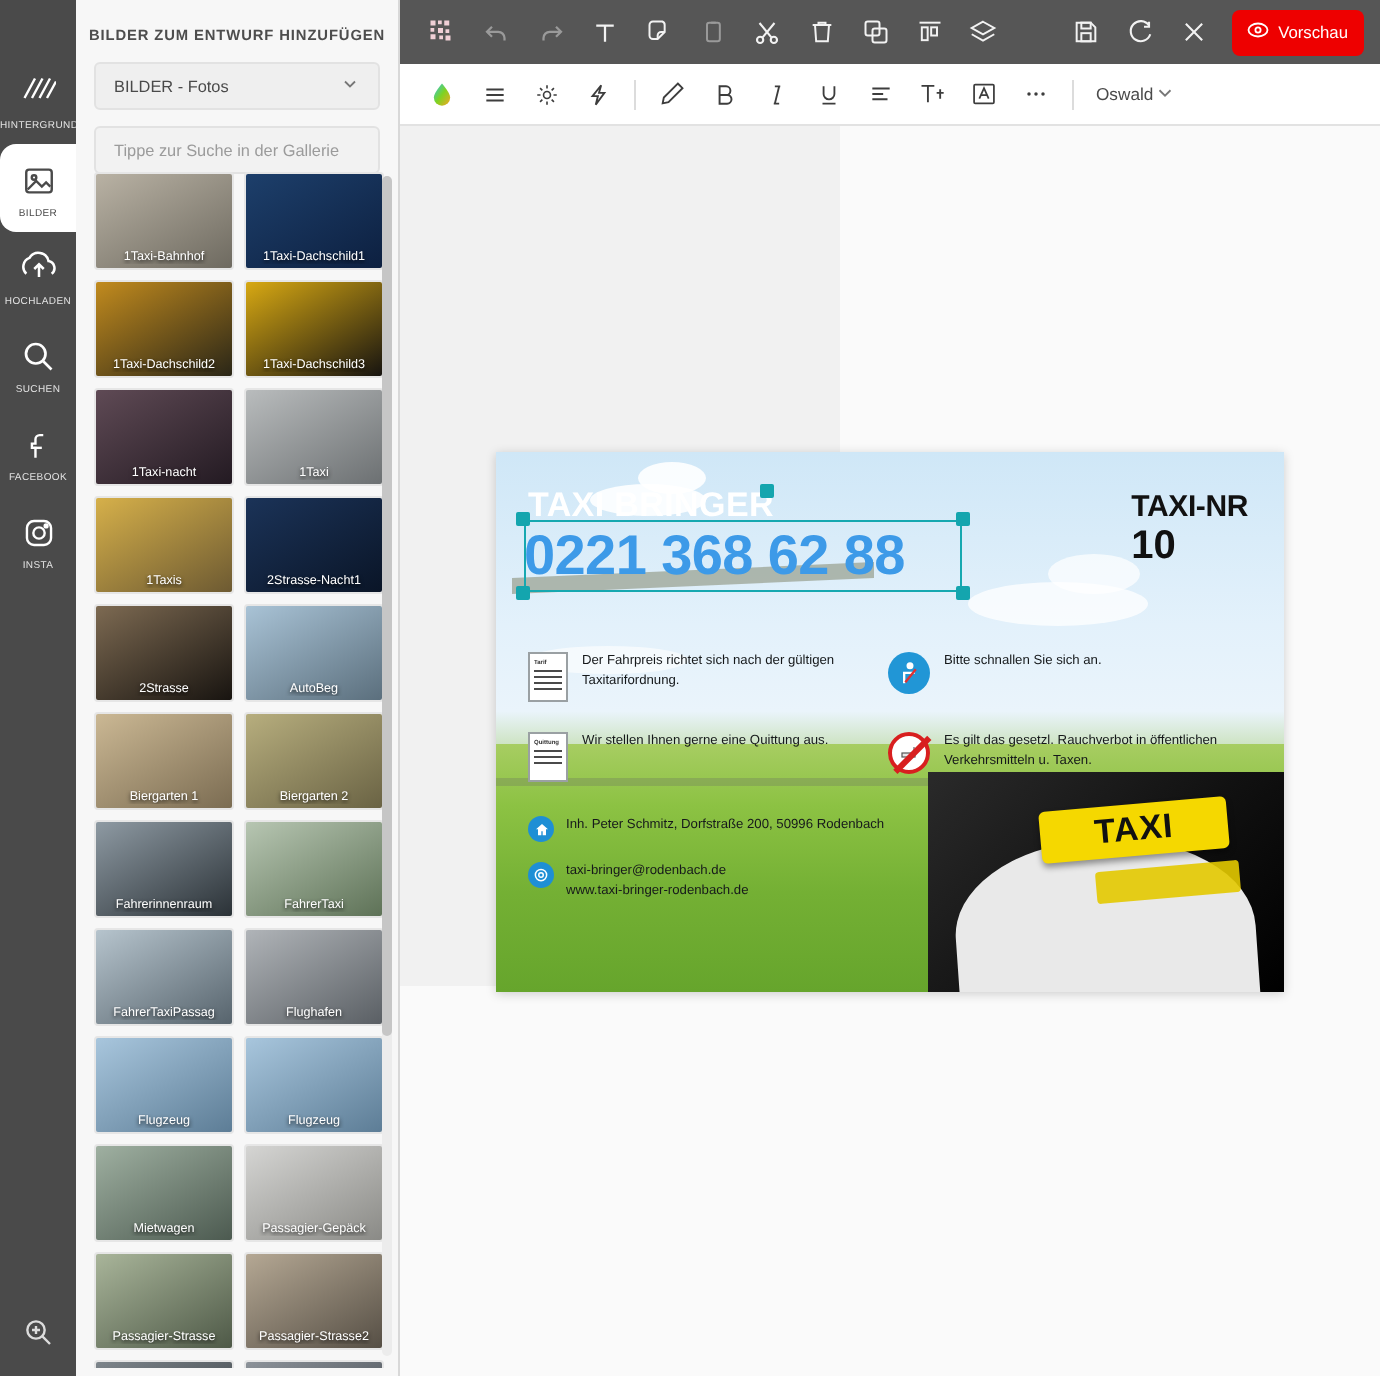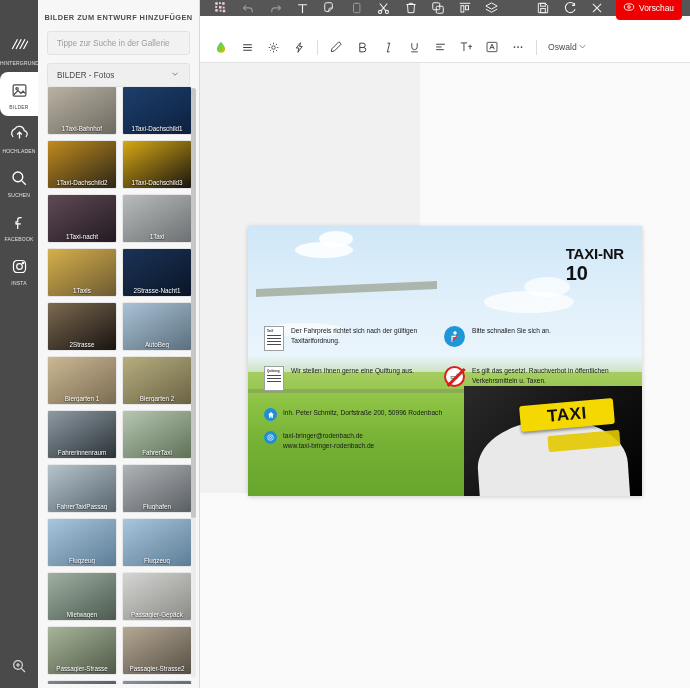--- a/index.html
+++ b/index.html
@@ -71,21 +71,21 @@
   #panel-scroll {
     position: absolute; right: 3px; top: 88px; width: 5px; height: 590px;
     background: #ececec; border-radius: 3px; cursor: pointer;
   }
   #panel-scroll i {
     display: block; width: 5px; height: 430px; background: #c6c6c6; border-radius: 3px;
   }
 
   
   #tb1 {
-    position: absolute; left: 200px; top: 0; width: 490px; height: 16px;
+    position: absolute; left: 200px; top: 0; width: 490px; height: 32px;
     background: #565656; display: flex; align-items: center; padding: 0 8px;
   }
   .tbtn {
     width: 27px; height: 24px; display: flex; align-items: center; justify-content: center;
     color: #f2f2f2; cursor: pointer; border-radius: 3px;
   }
   .tbtn.dim { color: #9a9a9a; }
   .tb-spacer { flex: 1; }
   #preview-btn {
     background: #e00; color: #fff; height: 23px; border-radius: 4px;
@@ -285,31 +285,31 @@
     <svg width="16" height="16" viewBox="0 0 24 24" fill="none" stroke="#dcdcdc" stroke-width="1.8">
       <circle cx="10.5" cy="10.5" r="6.5"></circle>
           <path d="M15.5 15.5 L21 21 M10.5 7.5v6 M7.5 10.5h6"></path>
     </svg>
   </div>
 </div>
 
 <div id="panel">
   <div id="panel-title">BILDER ZUM ENTWURF HINZUFÜGEN</div>
 
-  <div class="pnl-field search">
-    <span>Tippe zur Suche in der Gallerie</span>
-  </div>
-
   <div class="pnl-field sel">
     <span>BILDER - Fotos</span>
     <span>
       <svg width="10" height="10" viewBox="0 0 24 24" fill="none" stroke="#777" stroke-width="2.2">
         <path d="M6 9l6 6 6-6"></path>
       </svg>
     </span>
+  </div>
+
+  <div class="pnl-field search">
+    <span>Tippe zur Suche in der Gallerie</span>
   </div>
 
   <div id="grid-wrap">
     <div id="grid">
           <div class="thumb" style="background: linear-gradient(150deg, rgb(185, 178, 164) 0%, rgb(110, 106, 96) 100%);">
             <div class="cap">1Taxi-Bahnhof</div>
           </div>
           <div class="thumb" style="background: linear-gradient(150deg, rgb(29, 63, 107) 0%, rgb(13, 32, 64) 100%);">
             <div class="cap">1Taxi-Dachschild1</div>
           </div>
@@ -583,21 +583,31 @@
 
     <div class="cloud" style="left:12%;top:6%;width:58px;height:16px;"></div>
     <div class="cloud" style="left:18%;top:2%;width:34px;height:16px;"></div>
     <div class="cloud" style="left:60%;top:24%;width:90px;height:22px;opacity:.75;"></div>
     <div class="cloud" style="left:70%;top:19%;width:46px;height:20px;opacity:.7;"></div>
     <div class="cloud" style="left:4%;top:36%;width:80px;height:14px;opacity:.6;"></div>
 
     <div id="field"></div>
     <div id="road"></div>
 
-
+    <div id="c-brand">TAXI BRINGER</div>
+
+    <div id="c-phone-box">
+      <div id="c-phone">0221 368 62 88</div>
+      <div class="selbox"></div>
+      <div class="hnd" style="left:-4px;top:-4px;"></div>
+      <div class="hnd" style="right:-4px;top:-4px;"></div>
+      <div class="hnd" style="left:-4px;bottom:-4px;"></div>
+      <div class="hnd" style="right:-4px;bottom:-4px;"></div>
+      <div class="hnd" style="left:118px;top:-18px;"></div>
+    </div>
 
     <div id="c-nr">
       <div class="l1">TAXI-NR</div>
       <div class="l2">10</div>
     </div>
 
     <div class="info-row" style="left:16px;top:100px;width:160px;">
       <div class="doc-ico">
         <div class="dh">Tarif</div>
         <div class="dl"></div>

